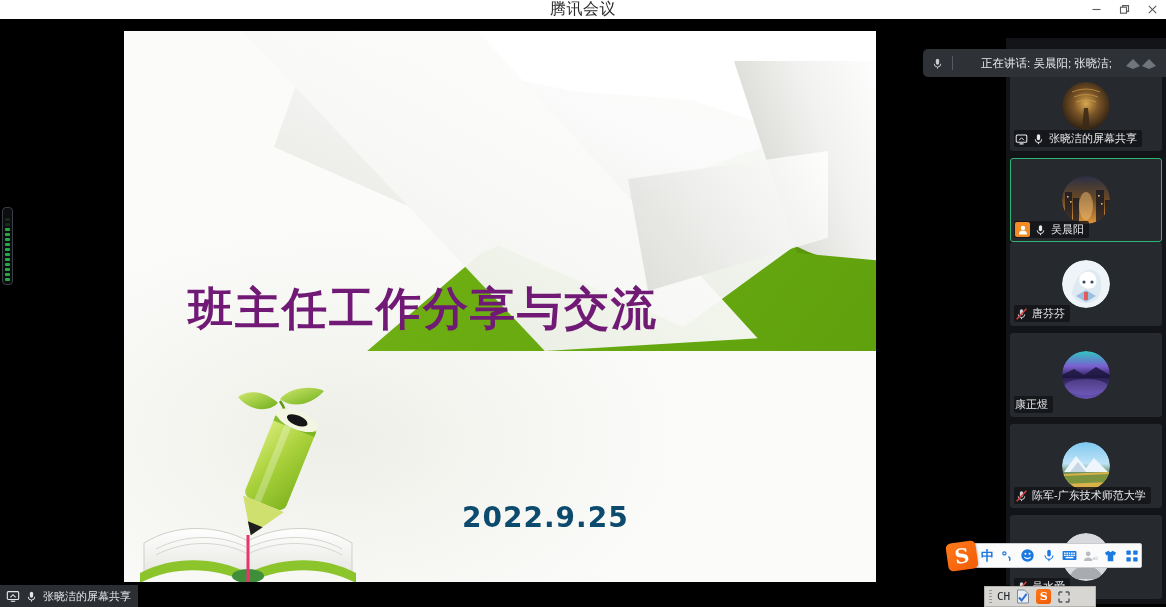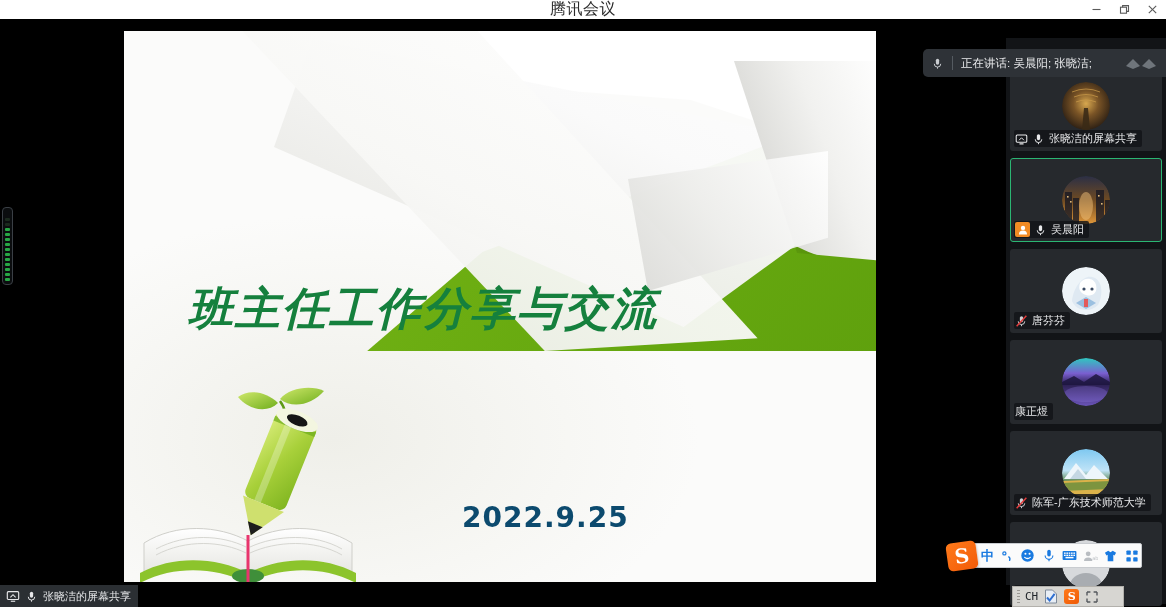--- a/index.html
+++ b/index.html
@@ -89,23 +89,22 @@
   #slide .curl2{
     position:absolute; right:48px; top:120px; width:200px; height:140px;
     background:linear-gradient(235deg,#ffffff 0%,#ededeb 55%,#d9d9d6 100%);
     clip-path:polygon(0% 20%, 100% 0%, 100% 62%, 10% 100%);
     opacity:.9;
   }
 
   #slide .slidetitle{
     position:absolute; left:64px; top:248px; width:620px;
     font-family:"DejaVu Sans","Liberation Sans",sans-serif;
-    font-size:45px; font-weight:800; color:#15803d; letter-spacing:2px;
+    font-size:45px; font-weight:800; color:#701a75; letter-spacing:2px;
     white-space:nowrap;
-    font-style:italic;
   }
   #slide .slideauthor{
     position:absolute; left:338px; top:400px;
     font-family:"DejaVu Sans","Liberation Sans",sans-serif;
     font-size:27px; font-weight:700; color:#161616; letter-spacing:1px;
     white-space:pre;
   }
   #slide .slidedate{
     position:absolute; left:338px; top:470px;
     font-family:"DejaVu Sans","Liberation Sans",sans-serif;
@@ -144,21 +143,21 @@
   .nametag .nm{ overflow:hidden; text-overflow:clip; }
 
   
   #speaking{
     position:absolute; left:923px; top:30px; width:243px; height:28px;
     background:#2e3237; border-radius:5px 0 0 5px;
     display:flex; align-items:center; gap:8px; padding:0 8px;
     z-index:30;
   }
   #speaking .sep{ width:1px; height:14px; background:#555b61; }
-  #speaking .txt{ font-size:11.5px; color:#e9eaec; white-space:nowrap; overflow:hidden; }
+  #speaking .txt{ font-size:11.5px; color:#e9eaec; white-space:nowrap; overflow:hidden;margin-left:20px; }
   #speaking .chev{ margin-left:auto; display:flex; gap:1px; }
 
   
   #sharebar{
     position:absolute; left:0; top:585px; width:138px; height:22px;
     background:#2b2f33; display:flex; align-items:center; gap:5px; padding:0 6px;
   }
   #sharebar .lbl{ font-size:11px; color:#e6e7e9; white-space:nowrap; }
 
   #bottomfill{
@@ -182,21 +181,21 @@
   }
   #ime .imebtn{
     width:20px; height:22px; display:flex; align-items:center; justify-content:center;
     color:#1a7ae0;
   }
   #ime .imebtn.cn{ font-size:13px; font-weight:700; width:18px; }
   #ime .imebtn.dim{ color:#b9bdc2; }
 
   
   #langbar{
-    position:absolute; left:1012px; top:586px; width:112px; height:21px;
+    position:absolute; left:984px; top:586px; width:112px; height:21px;
     background:#d7d6d2; border:1px solid #b3b1ac;
     display:flex; align-items:center; gap:5px; padding-left:4px;
     z-index:40;
   }
   #langbar .grip{
     width:3px; height:13px;
     background:repeating-linear-gradient(to bottom,#9a9893 0 1px,transparent 1px 3px);
   }
   #langbar .ch{ font-size:11px; color:#22262b; font-family:"DejaVu Sans Mono",monospace; }
   #langbar .li{ width:16px; height:16px; display:flex; align-items:center; justify-content:center; }
@@ -379,21 +378,21 @@
         </span>
         <svg class="ic" viewBox="0 0 16 16">
           <rect x="6" y="2" width="4" height="7.5" rx="2" fill="#e9eaec"></rect>
           <path d="M4 8.4 a4 4 0 0 0 8 0" fill="none" stroke="#e9eaec" stroke-width="1.2"></path>
           <path d="M8 12.4 v2" stroke="#e9eaec" stroke-width="1.2"></path>
         </svg>
         <span class="nm">吴晨阳</span>
       </div>
     </div>
 
-    <div class="tile" style="margin-top:7px;text-align:right;">
+    <div class="tile" style="margin-top:0;text-align:right;">
       <div class="av">
         <svg viewBox="0 0 48 48" width="48" height="48">
           <circle cx="24" cy="24" r="24" fill="#eef4f8"></circle>
           <path d="M10 34 C12 18 22 8 30 10 C40 12 42 26 36 38 C28 46 14 44 10 34 Z" fill="#dfe9f2"></path>
           <path d="M18 16 C22 10 32 10 34 18 C36 26 30 30 24 28 C18 26 16 22 18 16 Z" fill="#ffffff"></path>
           <circle cx="22" cy="22" r="1.6" fill="#3a4a63"></circle>
             <circle cx="30" cy="22" r="1.6" fill="#3a4a63"></circle>
           <path d="M14 36 L24 30 L34 36 L24 42 Z" fill="#8fb9dd" opacity=".85"></path>
           <path d="M22 32 L26 32 L26 40 L22 40 Z" fill="#e45a5a"></path>
         </svg>

